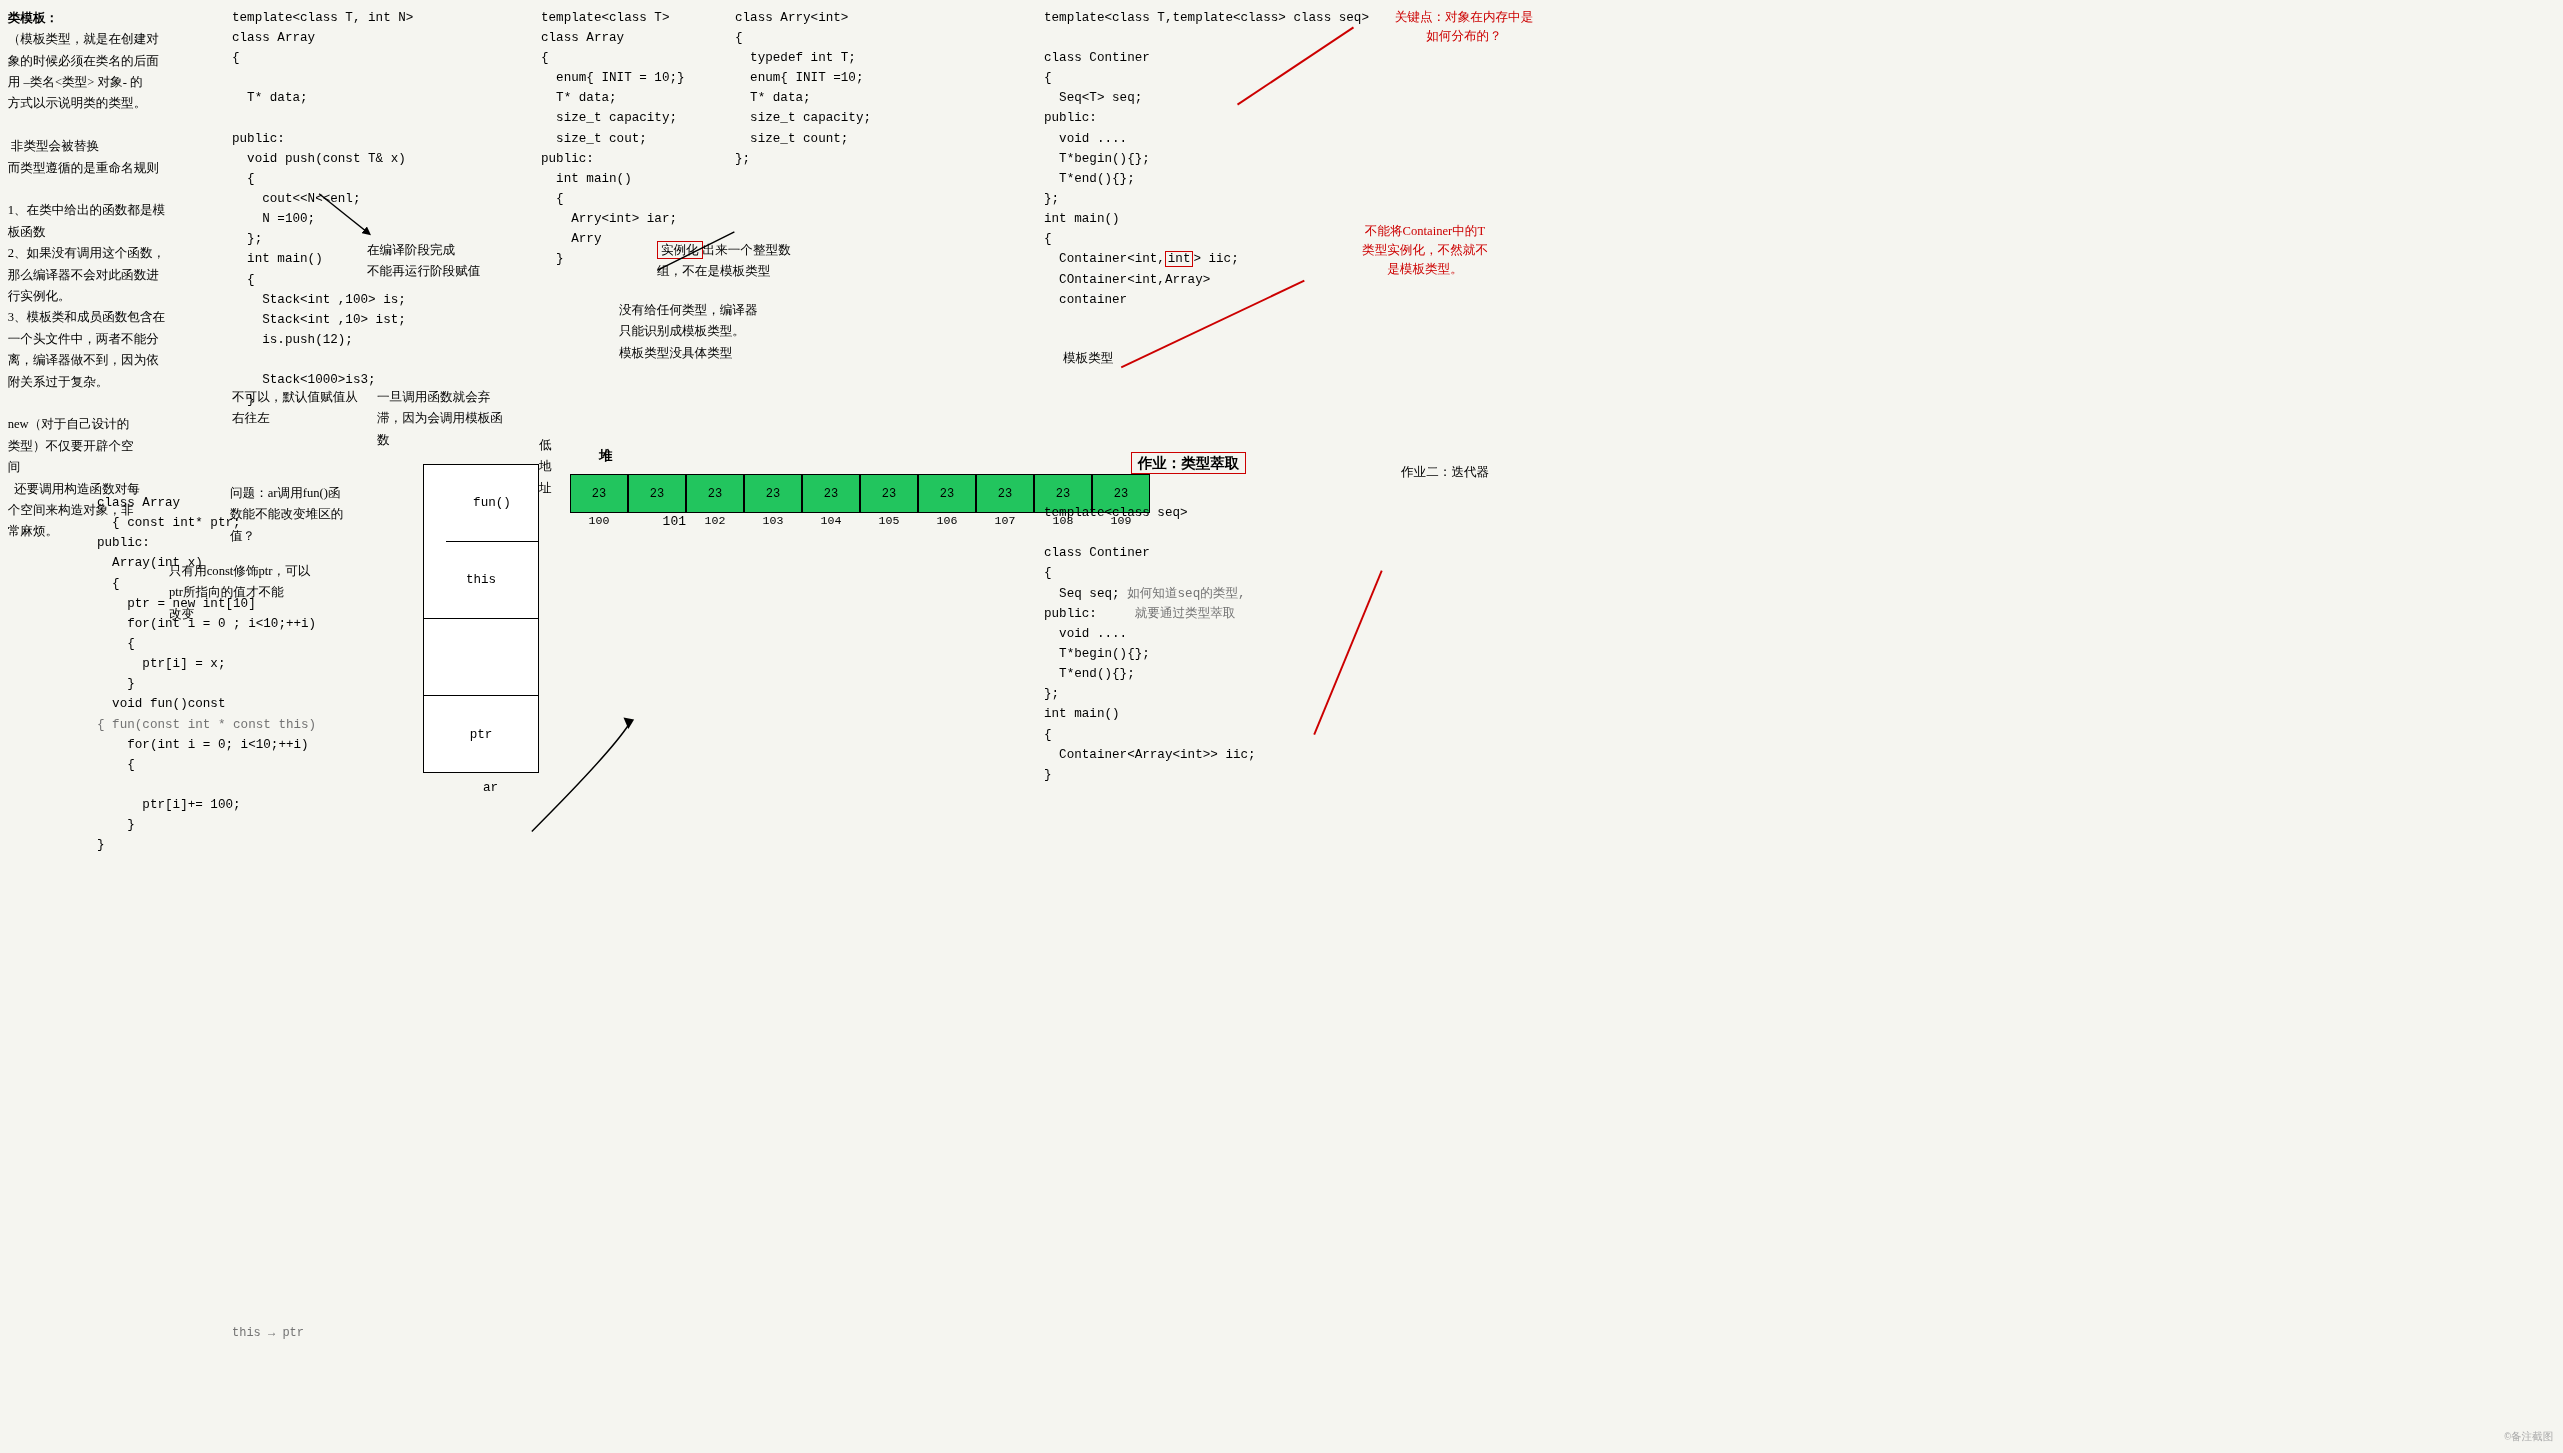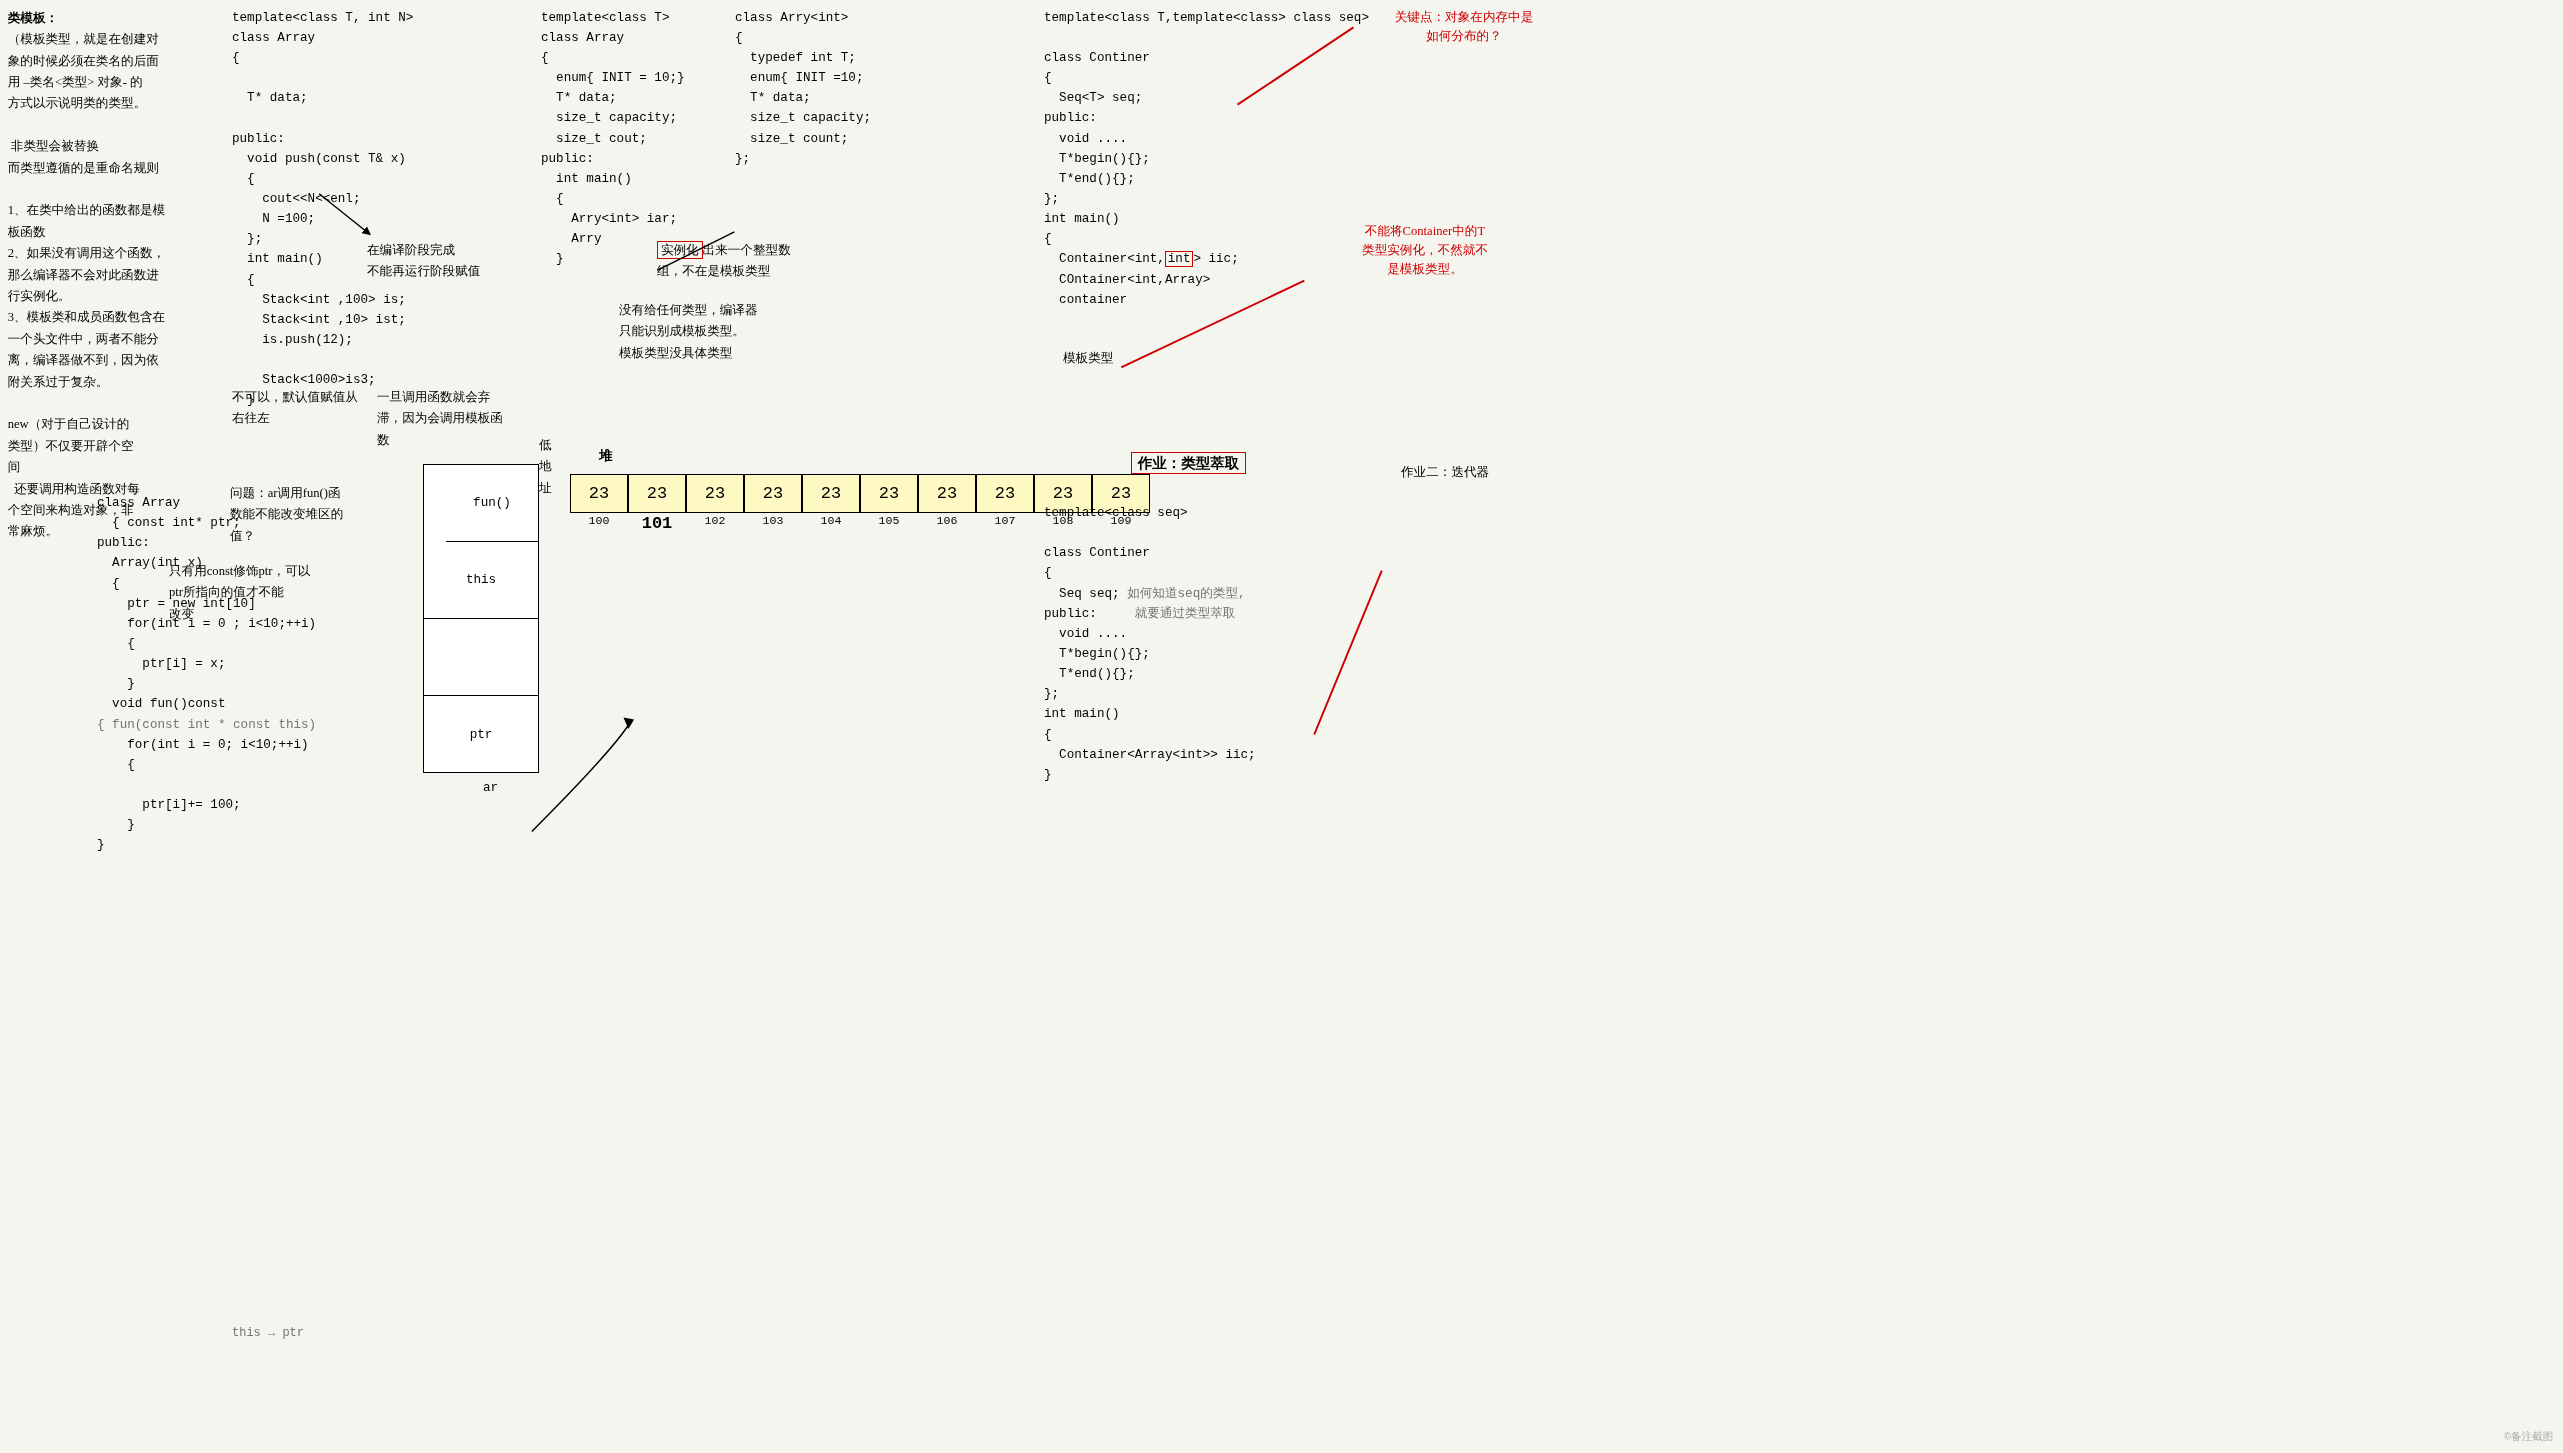--- a/index.html
+++ b/index.html
@@ -53,22 +53,22 @@
       line-height: 1.7;
       color: #000;
     }
     .memory-cell {
       border: 1px solid #000;
       width: 58px;
       height: 39px;
       display: flex;
       align-items: center;
       justify-content: center;
-      font-size: 17px;
-      background: #fef9c3;
+      font-size: 12px;
+      background: #22c55e;
     }
     .stack-section {
       position: absolute;
       border: 1.9px solid #000;
       background: #fff;
     }
   </style>
 </head>
 <body>
 
@@ -256,21 +256,21 @@
     <div class="memory-cell">23</div>
     <div class="memory-cell">23</div>
     <div class="memory-cell">23</div>
     <div class="memory-cell">23</div>
     <div class="memory-cell">23</div>
     <div class="memory-cell">23</div>
   </div>
 
   <div style="position:absolute; left:570px; top:514px; display:flex;">
     <div style="width:58px; text-align:center; font-size:11.6px;">100</div>
-    <div style="width:58px; text-align:center; font-size:17px;font-weight:bold;">101</div>
+    <div style="width:58px; text-align:right; font-size:13px;">101</div>
     <div style="width:58px; text-align:center; font-size:11.6px;">102</div>
     <div style="width:58px; text-align:center; font-size:11.6px;">103</div>
     <div style="width:58px; text-align:center; font-size:11.6px;">104</div>
     <div style="width:58px; text-align:center; font-size:11.6px;">105</div>
     <div style="width:58px; text-align:center; font-size:11.6px;">106</div>
     <div style="width:58px; text-align:center; font-size:11.6px;">107</div>
     <div style="width:58px; text-align:center; font-size:11.6px;">108</div>
     <div style="width:58px; text-align:center; font-size:11.6px;">109</div>
   </div>
 

